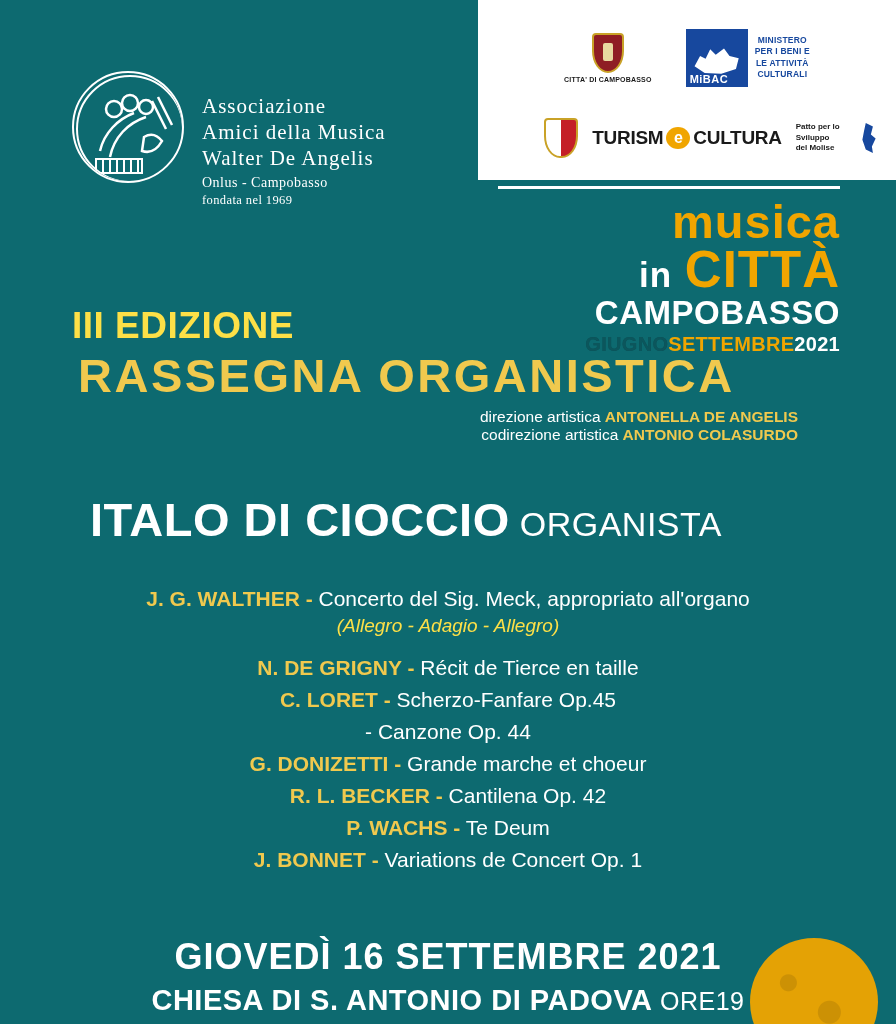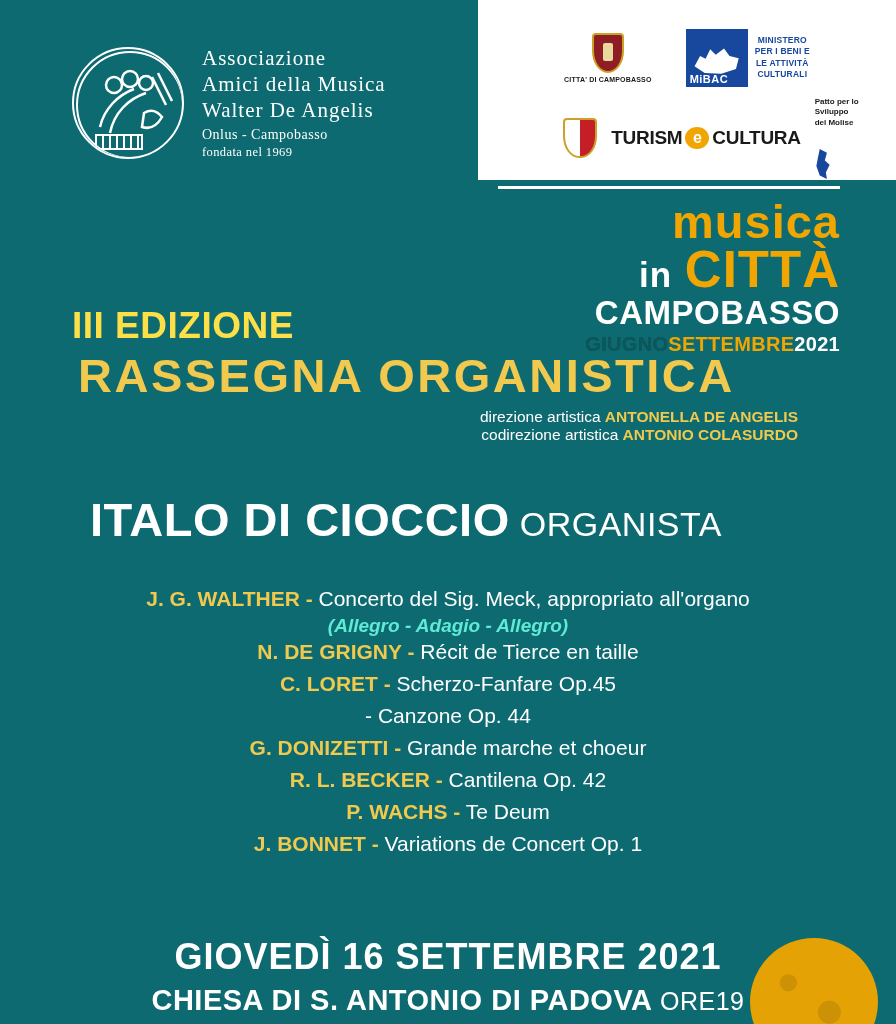--- a/index.html
+++ b/index.html
@@ -87,42 +87,42 @@
     display: flex; align-items: center; gap: 2px;
     font-size: 19px; font-weight: bold; color: #1a1a1a; letter-spacing: -0.3px;
   }
   .turismo .e-badge {
     display: inline-flex; align-items: center; justify-content: center;
     width: 24px; height: 22px; border-radius: 50%;
     background: #f0a500; color: #ffffff; font-size: 16px; font-weight: bold;
     margin: 0 1px;
   }
   .patto {
-    display: flex; gap: 21px; flex-direction: column;
+    display: flex; align-items: center; gap: 21px;
   }
   .patto-text {
     font-size: 8px; font-weight: bold; color: #1a1a1a; line-height: 1.3;
   }
   .patto-map {
     width: 17px; height: 30px; background: #17489e;
     clip-path: polygon(30% 0, 72% 12%, 60% 38%, 88% 52%, 66% 78%, 72% 100%, 30% 88%, 10% 56%, 20% 26%);
   }
 
   
   .assoc {
     position: absolute; left: 72px; top: 46px;
     display: flex; align-items: center; gap: 18px;
   }
   .assoc-mark {
     width: 112px; height: 112px;
     border: 2px solid #ffffff; border-radius: 50%;
     position: relative; overflow: hidden;
   }
   .assoc-mark svg { position: absolute; left: 0; top: 0; }
-  .assoc-text { color: #ffffff; }
+  .assoc-text { color: #ffffff; margin-top: 48px; }
   .assoc-l1 { font-family: "Liberation Serif", serif; font-size: 21px; letter-spacing: 1px; }
   .assoc-l2 { font-family: "Liberation Serif", serif; font-size: 21px; letter-spacing: 1px; margin-top: 1px; }
   .assoc-l3 { font-family: "Liberation Serif", serif; font-size: 21px; letter-spacing: 1px; margin-top: 1px; }
   .assoc-l4 { font-family: "Liberation Serif", serif; font-size: 14px; letter-spacing: 0.5px; margin-top: 4px; }
   .assoc-l5 { font-family: "Liberation Serif", serif; font-size: 12.5px; letter-spacing: 0.4px; margin-top: 2px; }
 
   
   .mic {
     position: absolute; right: 56px; top: 188px;
     text-align: right; width: 330px;
@@ -180,21 +180,21 @@
   
   .programme {
     position: absolute; left: 0; top: 588px; width: 896px; text-align: center;
   }
   .prog-line {
     font-size: 21px; color: #ffffff; line-height: 1.0; margin-bottom: 11px;
   }
   .prog-line .composer { color: #f0c94e; font-weight: bold; }
   .prog-line .work { color: #ffffff; }
   .prog-sub {
-    font-size: 19px; color: #5eead4; font-style: italic; margin-top: -5px; margin-bottom: 4px; font-weight: bold;
+    font-size: 19px; color: #fde047; font-style: italic; margin-top: -5px; margin-bottom: 20px;
   }
 
   
   .footer {
     position: absolute; left: 0; top: 930px; width: 896px; text-align: center;
   }
   .footer .date {
     font-size: 36px; font-weight: bold; color: #ffffff; letter-spacing: 1px; margin-top: 6px;
   }
   .footer .venue {

